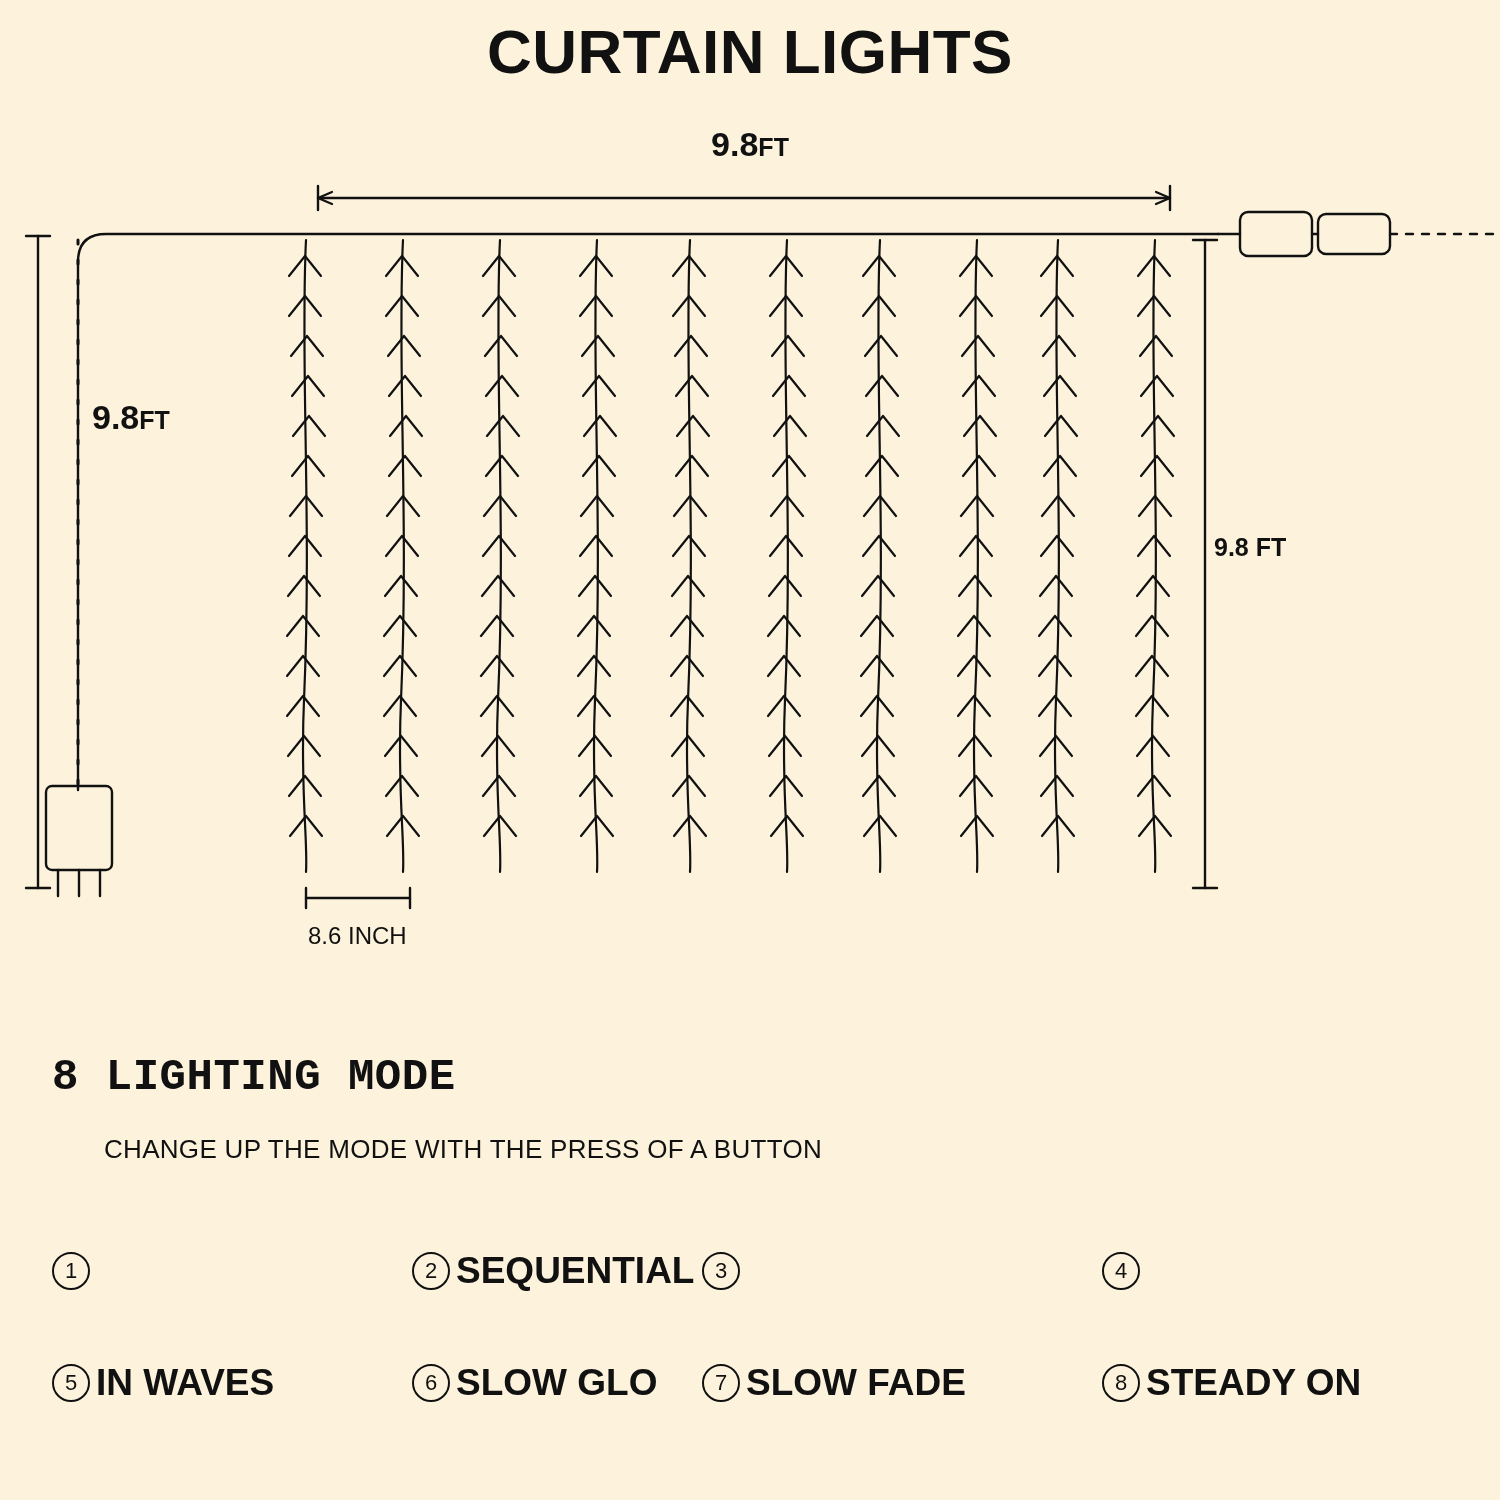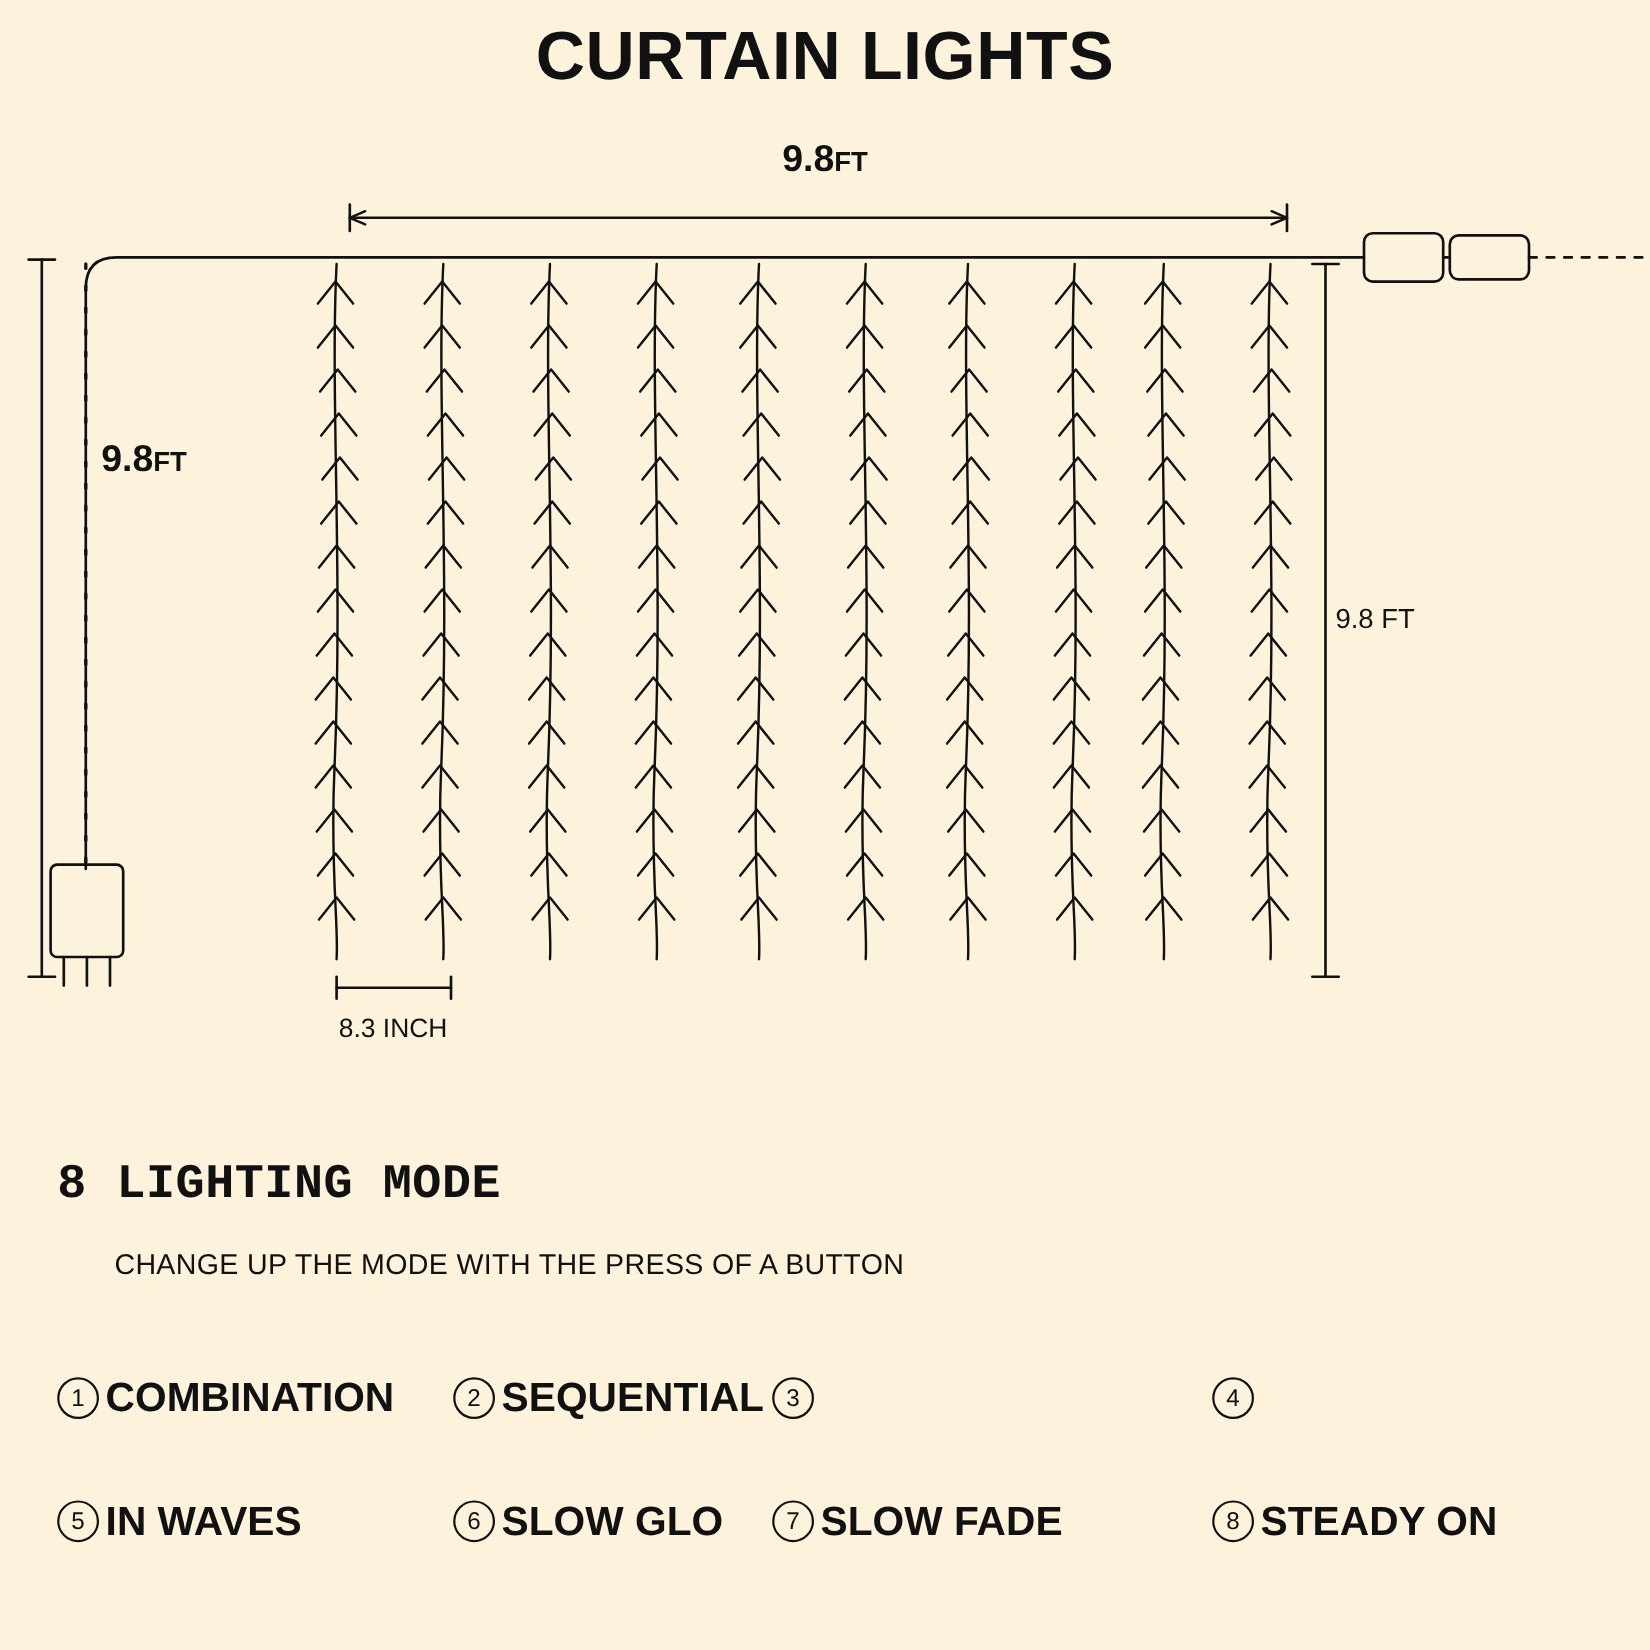--- a/index.html
+++ b/index.html
@@ -50,24 +50,24 @@
     top: 398px;
     left: 92px;
     font-size: 34px;
     font-weight: bold;
   }
   .left-dim .unit { font-size: 25px; }
 
   
   .right-dim {
     position: absolute;
-    top: 549px;
+    top: 533px;
     left: 1214px;
     font-size: 25px;
-    font-weight: normal;
+    font-weight: bold;
   }
 
   
   .spacing-dim {
     position: absolute;
     top: 922px;
     left: 308px;
     font-size: 24px;
     font-weight: normal;
   }
@@ -141,21 +141,21 @@
 <div class="page">
 
   <div class="title">CURTAIN LIGHTS</div>
 
   <div class="top-dim"><span>9.8</span><span class="unit">FT</span></div>
 
   <div class="left-dim"><span>9.8</span><span class="unit">FT</span></div>
 
   <div class="right-dim">9.8 FT</div>
 
-  <div class="spacing-dim">8.3 INCH</div>
+  <div class="spacing-dim">8.6 INCH</div>
 
   <svg class="diagram" width="1500" height="1010" viewBox="0 0 1500 1010">
     <g stroke="#111" fill="none" stroke-width="2.4" stroke-linecap="round">
 
       <g>
         <line x1="318" y1="198" x2="1170" y2="198"></line>
         <line x1="318" y1="186" x2="318" y2="210"></line>
         <line x1="1170" y1="186" x2="1170" y2="210"></line>
         <path d="M318 198 L332 192 M318 198 L332 204" stroke-width="2.2"></path>
         <path d="M1170 198 L1156 192 M1170 198 L1156 204" stroke-width="2.2"></path>
@@ -414,21 +414,20 @@
     </g>
   </svg>
 
   <div class="modes-heading">8 LIGHTING MODE</div>
   <div class="modes-sub">CHANGE UP THE MODE WITH  THE PRESS OF A BUTTON</div>
 
   <div class="modes-grid">
     <div class="mode-row">
       <div class="mode-item col1">
         <span class="num">1</span>
-        <span>COMBINATION</span>
       </div>
       <div class="mode-item col2">
         <span class="num">2</span>
         <span>SEQUENTIAL</span>
       </div>
       <div class="mode-item col3">
         <span class="num">3</span>
       </div>
       <div class="mode-item col4">
         <span class="num">4</span>

